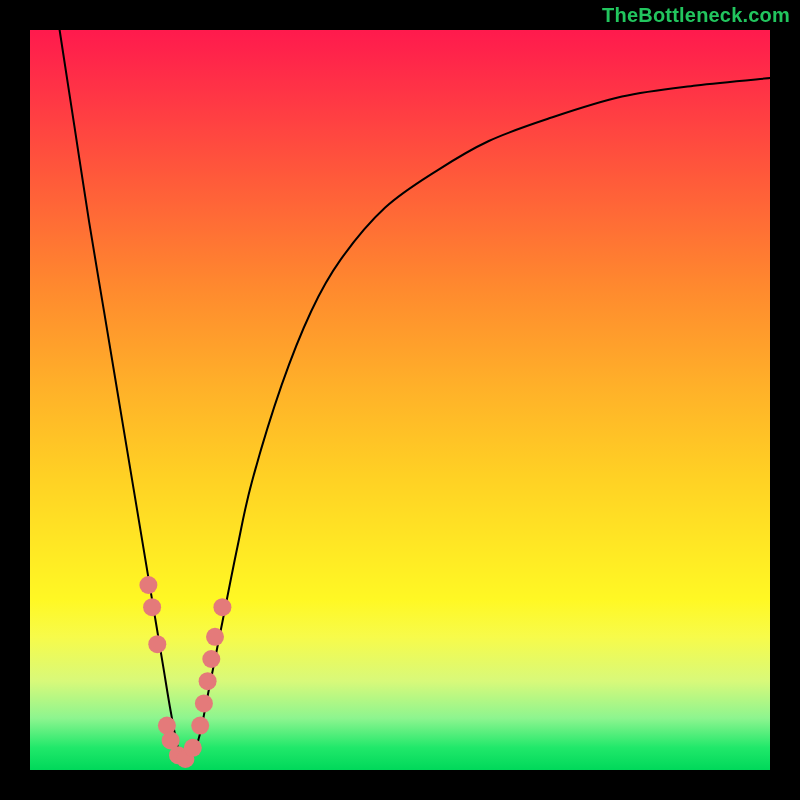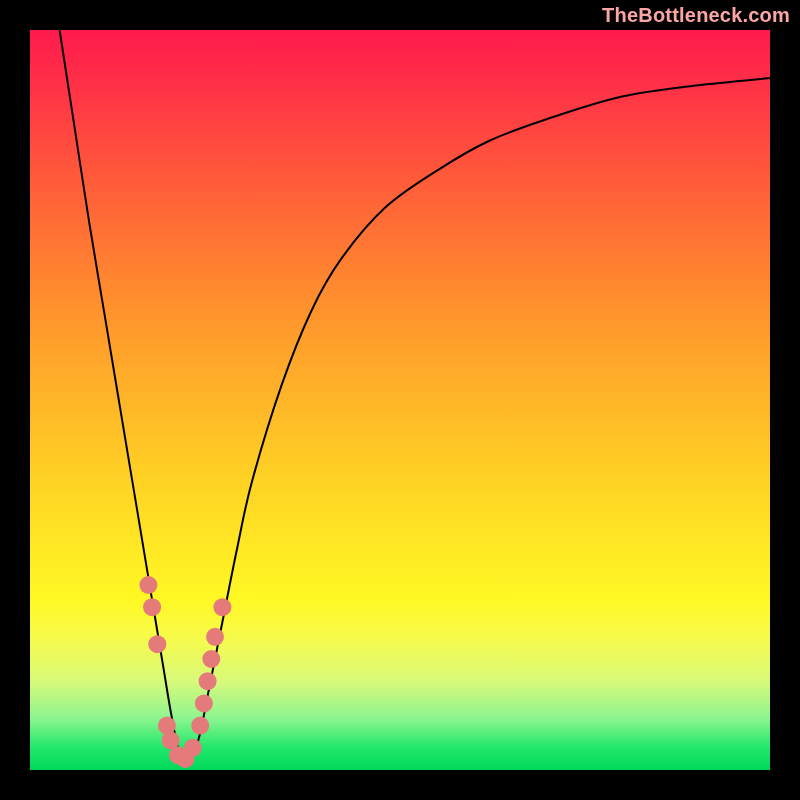--- a/index.html
+++ b/index.html
@@ -31,21 +31,21 @@
       #d8f97a 88%,
       #8df58f 93%,
       #20e86a 97%,
       #00d85a 100%
     );
   }
   .watermark {
     position: absolute;
     top: 4px;
     right: 10px;
-    color: #fca5a5;
+    color: #22c55e;
     font-size: 20px;
     font-weight: 600;
     letter-spacing: 0.2px;
     user-select: none;
   }
   svg.plot {
     position: absolute;
     left: 0;
     top: 0;
     width: 740px;

